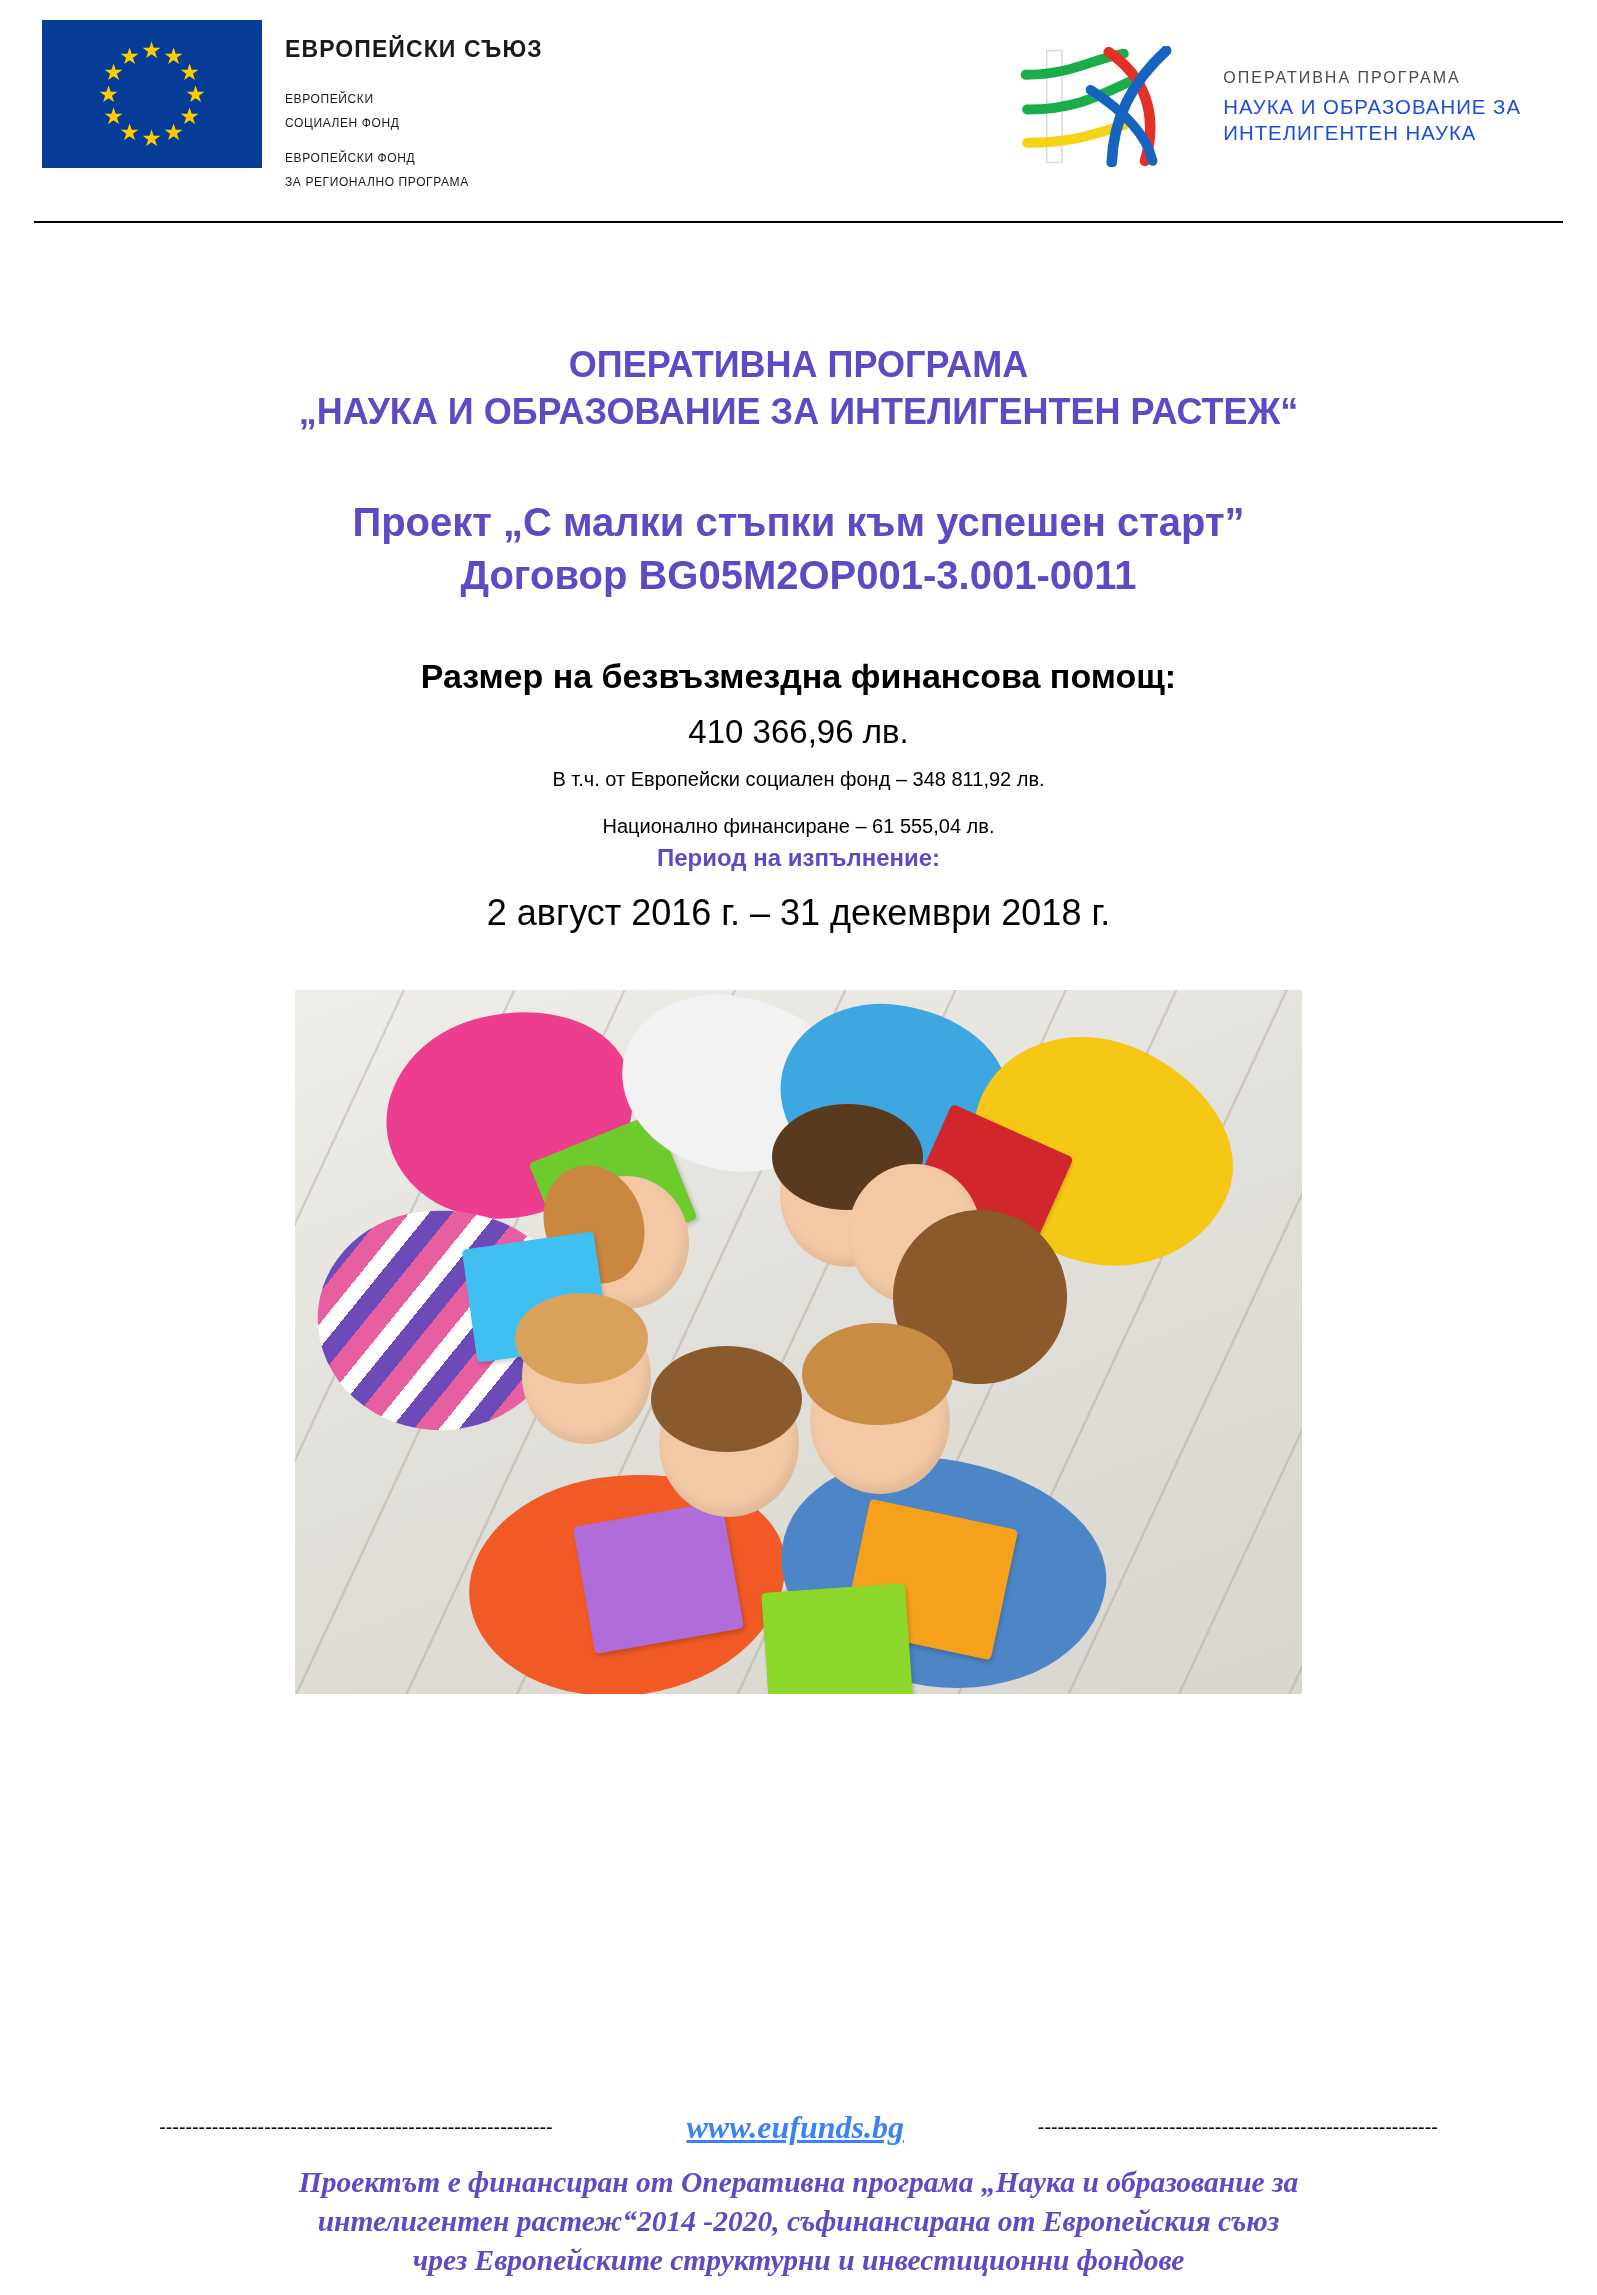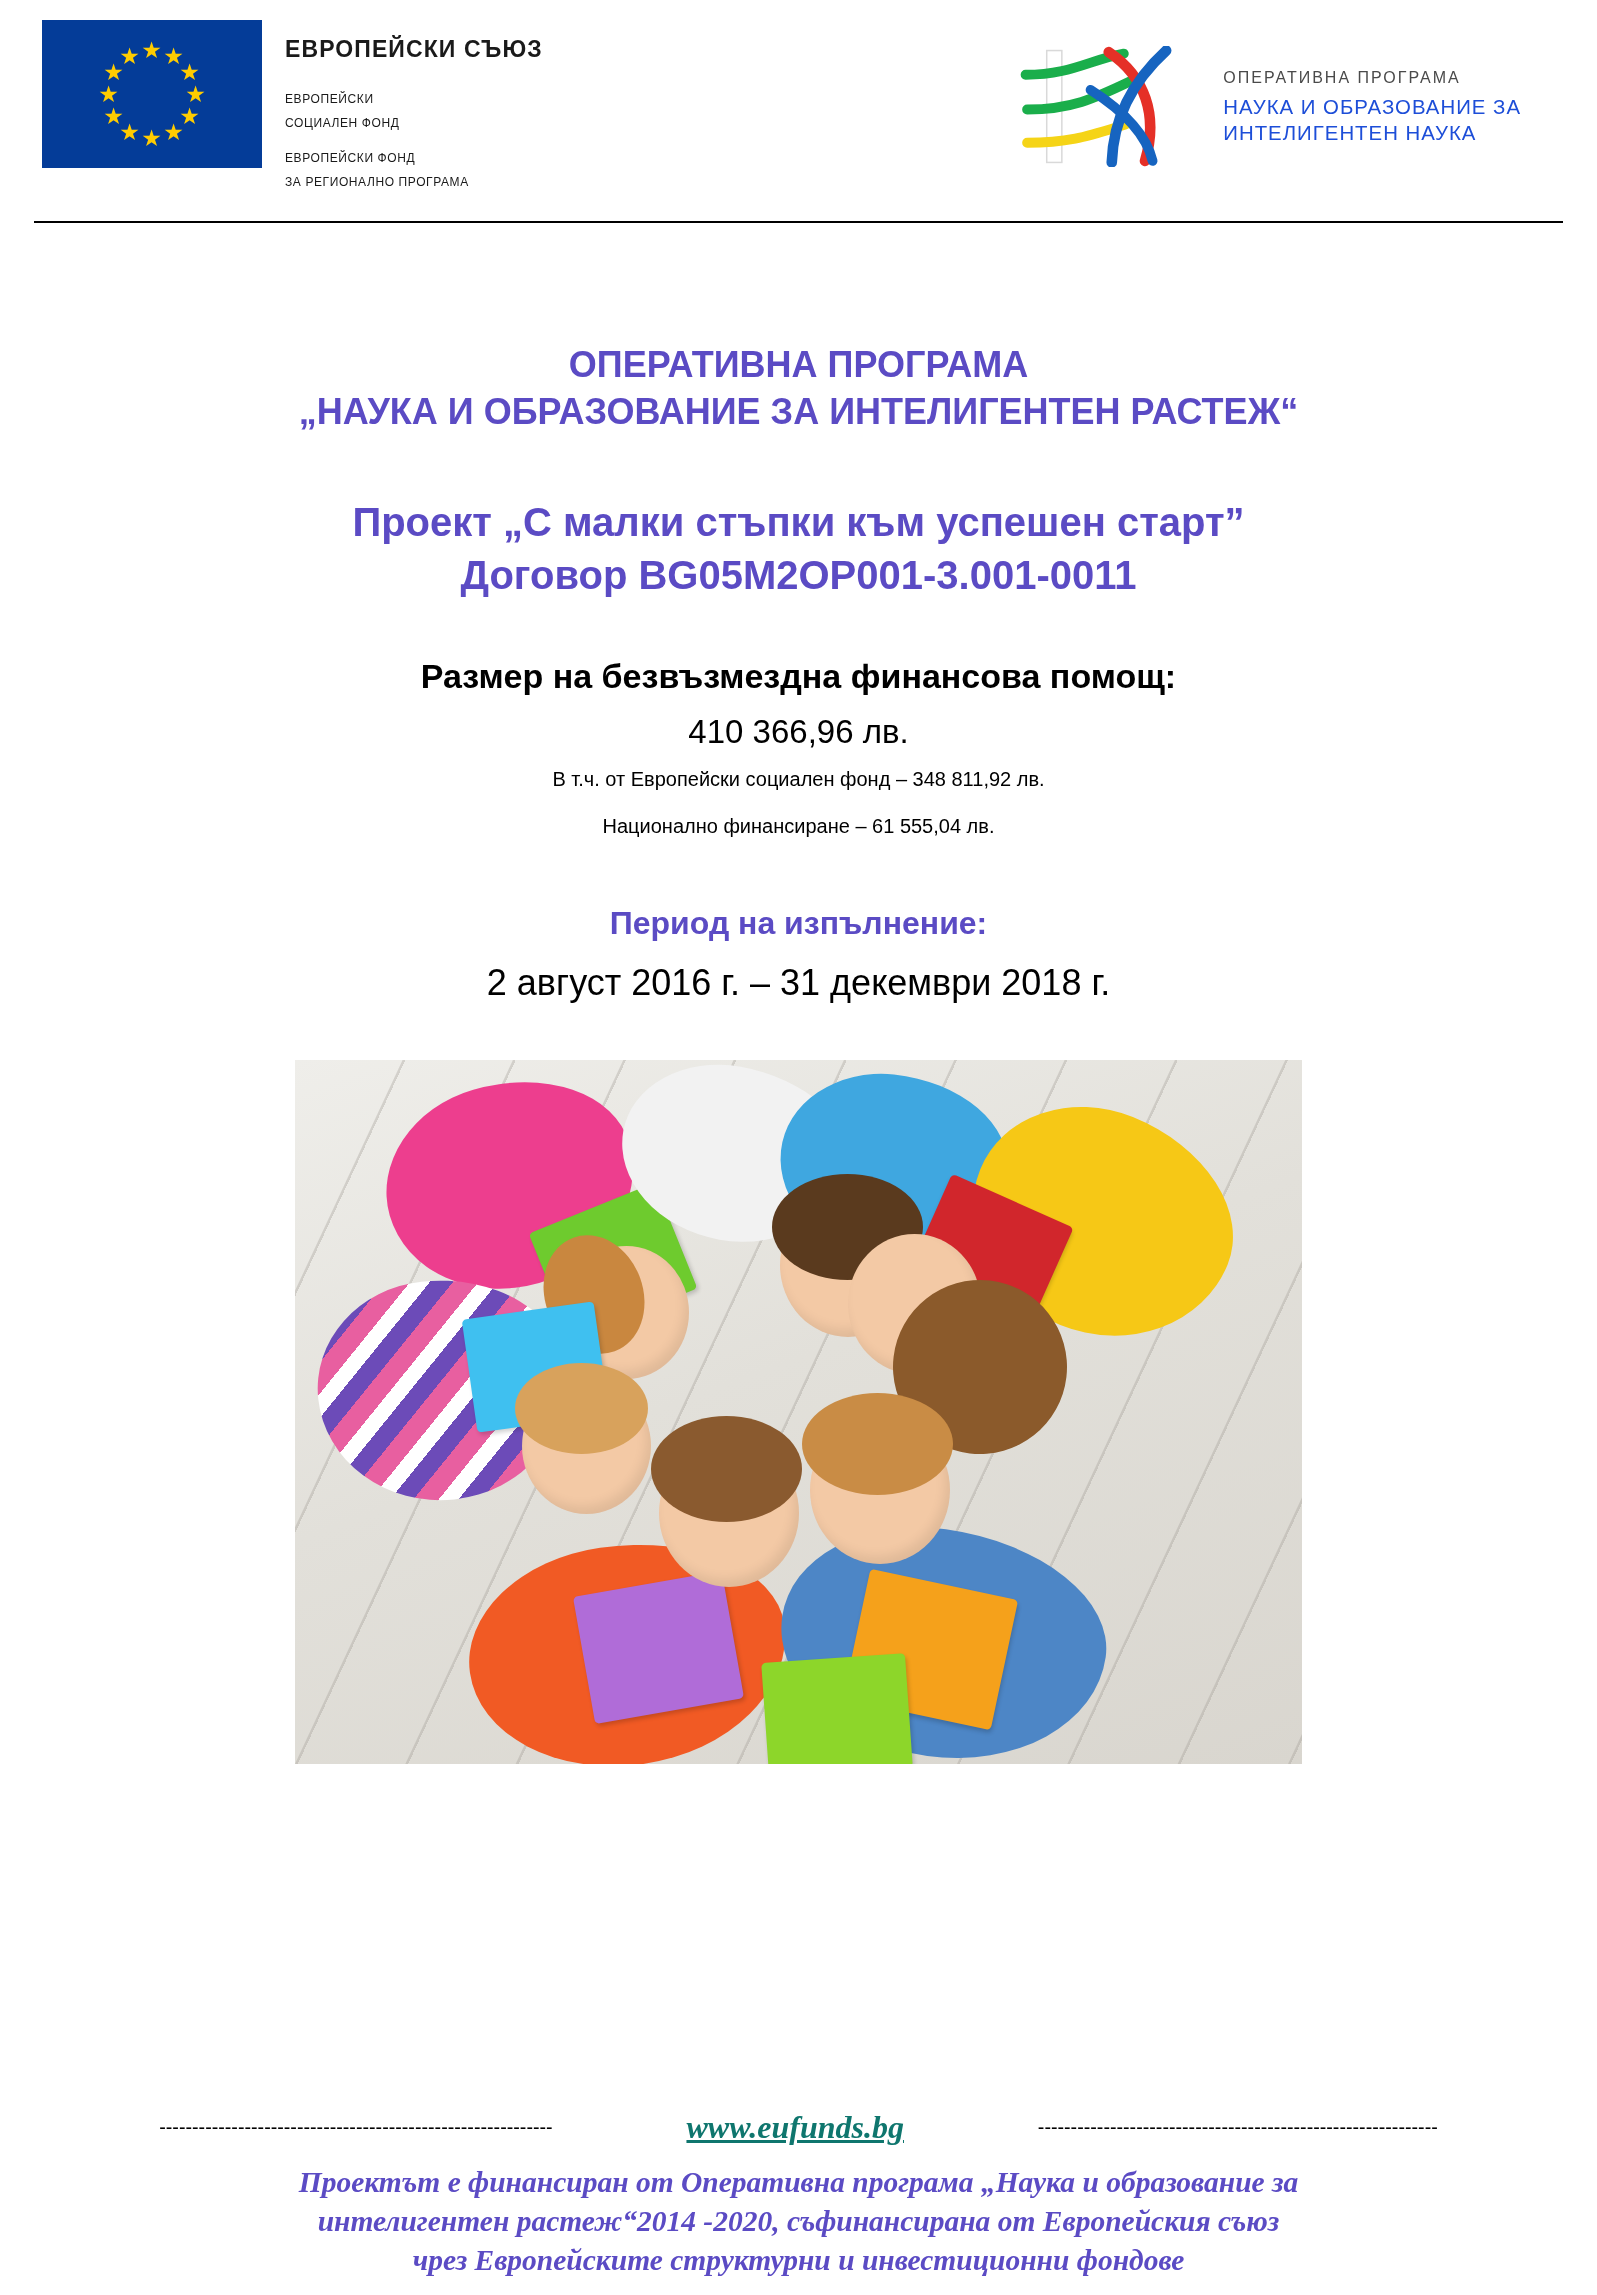--- a/index.html
+++ b/index.html
@@ -140,22 +140,21 @@
   }
   .grant-line {
     font-size: 20px;
     line-height: 36px;
     margin-top: 10.6px;
     color: #000000;
   }
   .period-label {
     color: #5B4BC4;
     font-weight: bold;
-    font-size: 32px;
-    margin-top: 61px;
+    font-size: 24px;
   }
   .period-value {
     font-size: 36px;
     margin-top: 20px;
     color: #000000;
   }
 
   
   .photo-wrap {
     margin: 56px auto 0 auto;
@@ -213,21 +212,21 @@
   .dashes {
     flex: 1 1 auto;
     color: #000000;
     font-size: 19.7px;
     letter-spacing: 0px;
     white-space: nowrap;
     overflow: hidden;
     font-family: "Liberation Sans", sans-serif;
   }
   .site {
-    color: #0f766e;
+    color: #3b82f6;
     font-family: "Liberation Serif", serif;
     font-style: italic;
     font-weight: bold;
     font-size: 32px;
     white-space: nowrap;
   }
   .footer-note {
     margin-top: 16.7px;
     color: #5B4BC4;
     font-family: "Liberation Serif", serif;

